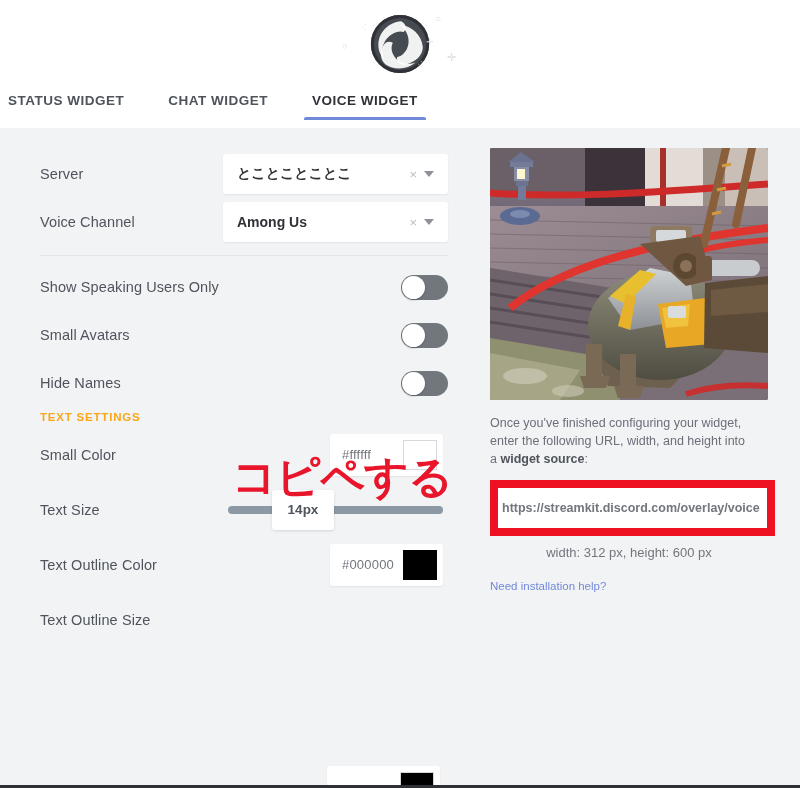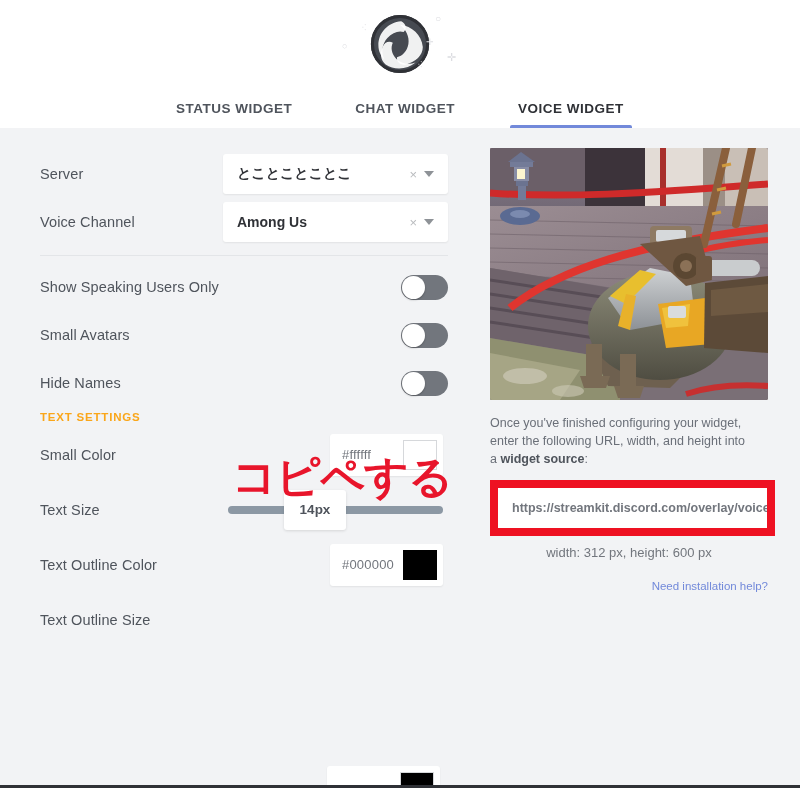--- a/index.html
+++ b/index.html
@@ -42,24 +42,23 @@
   }
   .sp1 { left: 2px;  top: 34px; font-size: 9px; }
   .sp2 { left: 22px; top: 16px; font-size: 8px; }
   .sp3 { left: 95px; top: 6px;  font-size: 10px; }
   .sp4 { left: 86px; top: 30px; font-size: 9px; }
   .sp5 { left: 107px;top: 44px; font-size: 11px; }
   .sp6 { left: 78px; top: 53px; font-size: 8px; }
 
   .tabs {
     position: absolute;
-    left: 0; right: 0; bottom: 0;
-    display: flex;
-    justify-content: center;
-    gap: 47px;
+    left: 0; right: 0; bottom: 8px;
+    display: flex;
+    gap: 28px;
   }
   .tab {
     position: relative;
     padding: 0 8px 12px 8px;
     font-size: 13.5px;
     font-weight: bold;
     letter-spacing: 0.5px;
     color: #4f545c;
     cursor: pointer;
     white-space: nowrap;
@@ -271,39 +270,39 @@
     border: 5px solid #ee1122;
     width: 285px;
     padding: 3px;
     background: #ee1122;
   }
   .url-box {
     height: 40px;
     background: #ffffff;
     display: flex;
     align-items: center;
-    padding: 0 14px;
+    padding: 0 4px;
     overflow: hidden;
   }
   .url-text {
     font-size: 12.5px;
     font-weight: bold;
     color: #72767d;
     white-space: nowrap;
   }
   .dims {
     margin-top: 9px;
     text-align: center;
     width: 278px;
     font-size: 13px;
     color: #72767d;
   }
   .help-link {
     margin-top: 20px;
-    text-align: right;
+    text-align: left;
     width: 278px;
     font-size: 11.5px;
     color: #7289da;
     cursor: pointer;
   }
 
   
   .partial-field {
     position: absolute;
     left: 327px;
@@ -420,21 +419,21 @@
             <span class="color-swatch" style="background:#ffffff"></span>
           </div>
         </div>
       </div>
 
       <div class="row" style="min-height:55px">
         <div class="row-label">Text Size</div>
         <div class="row-control" style="right:5px">
           <div class="slider-wrap">
             <div class="slider-track"></div>
-            <div class="slider-bubble" style="left:56px">14px</div>
+            <div class="slider-bubble" style="left:44px">14px</div>
           </div>
         </div>
       </div>
 
       <div class="row" style="min-height:55px">
         <div class="row-label">Text Outline Color</div>
         <div class="row-control" style="right:5px">
           <div class="color-field">
             <span class="color-text">#000000</span>
             <span class="color-swatch" style="background:#000000;border-color:#000"></span>

